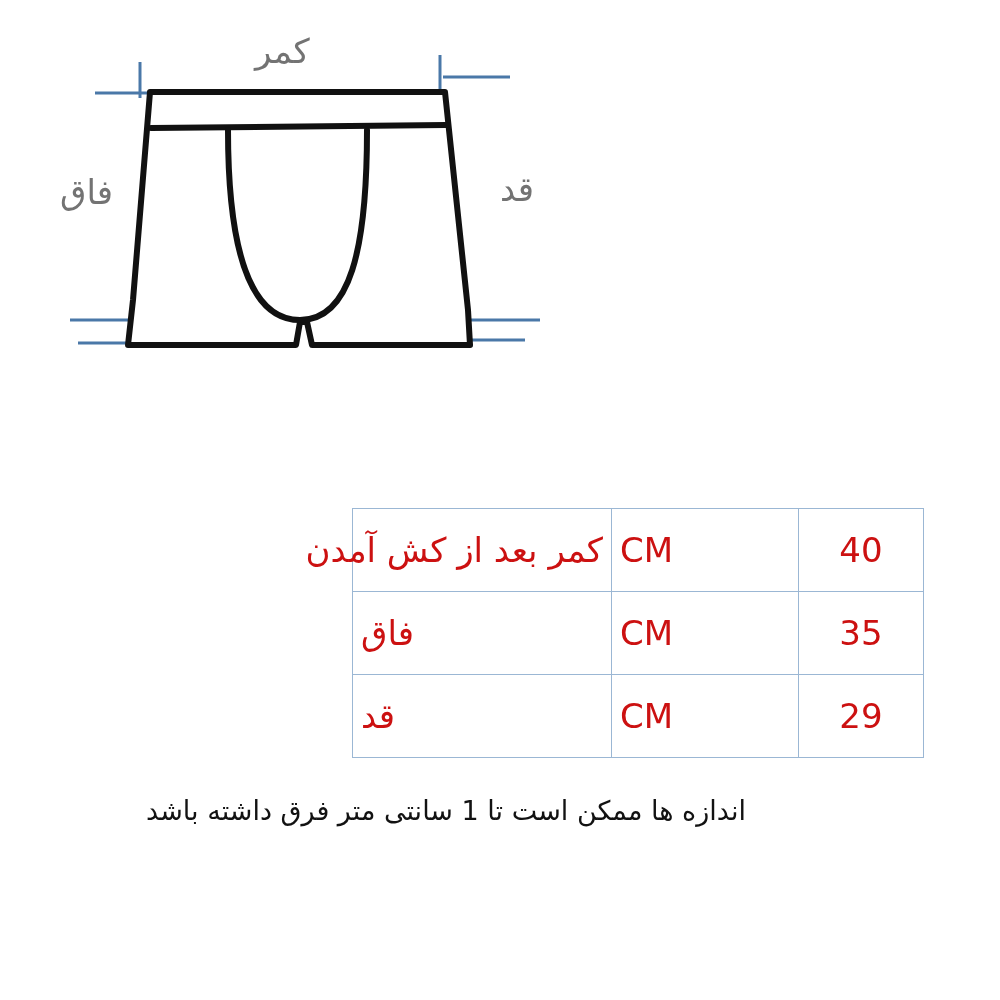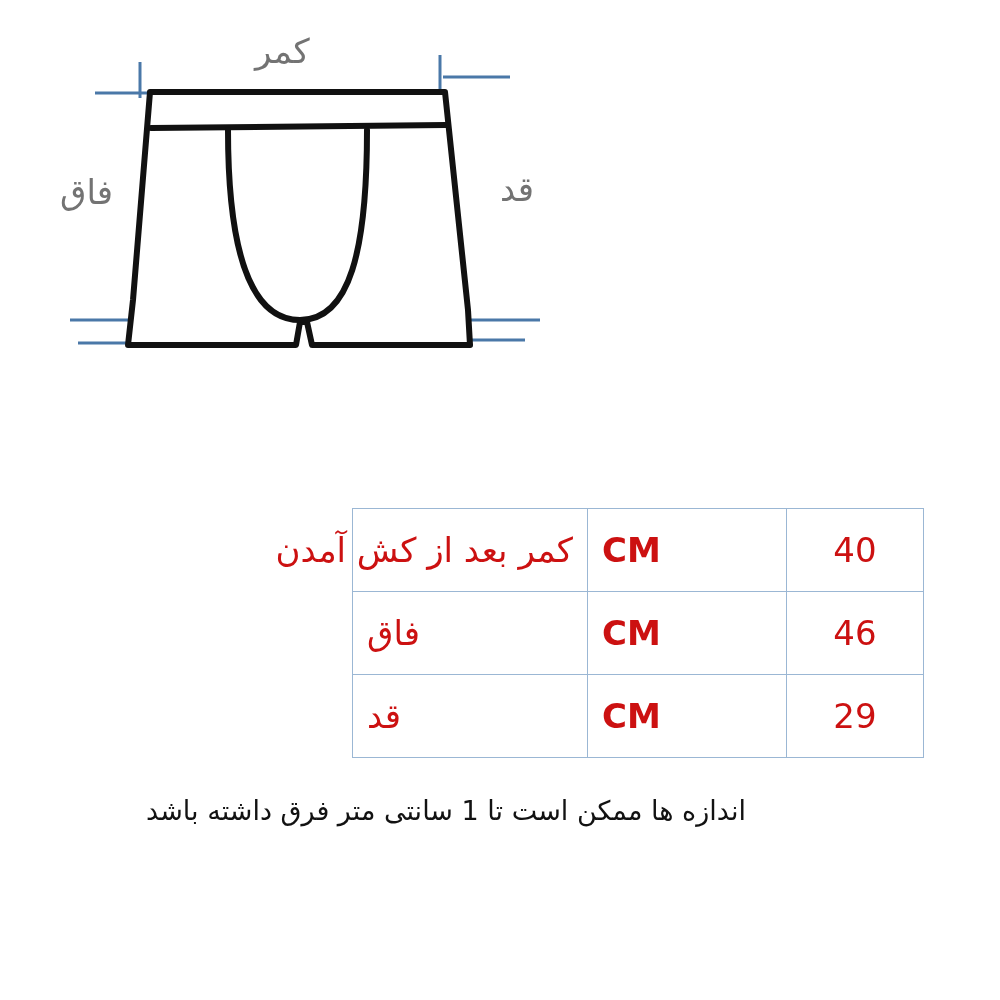--- a/index.html
+++ b/index.html
@@ -45,36 +45,35 @@
     position: absolute;
     left: 352px;
     top: 508px;
     width: 572px;
     border-collapse: collapse;
     table-layout: fixed;
   }
   #size-table td {
     border: 1px solid #9bb7d4;
     height: 82px;
-    padding: 0 14px;
+    padding: 0 8px;
     vertical-align: middle;
     color: #cc1111;
     font-size: 34px;
   }
   td.col-value {
     width: 108px;
     text-align: center;
     font-size: 38px;
   }
   td.col-unit {
     width: 170px;
     text-align: left;
     direction: ltr;
     font-size: 34px;
-    font-weight: bold;
   }
   td.col-name {
     text-align: left;
     direction: rtl;
     font-size: 34px;
     white-space: nowrap;
   }
   tr.row-0 td.col-unit { padding-left: 26px; }
   tr.row-1 td.col-unit { padding-left: 44px; }
   tr.row-2 td.col-unit { padding-left: 32px; }
@@ -140,21 +139,21 @@
 </div>
 
 <table id="size-table">
   <tbody>
     <tr class="row-0">
       <td class="col-value">40</td>
       <td class="col-unit">CM</td>
       <td class="col-name">کمر بعد از کش آمدن</td>
     </tr>
     <tr class="row-1">
-      <td class="col-value">46</td>
+      <td class="col-value">35</td>
       <td class="col-unit">CM</td>
       <td class="col-name">فاق</td>
     </tr>
     <tr class="row-2">
       <td class="col-value">29</td>
       <td class="col-unit">CM</td>
       <td class="col-name">قد</td>
     </tr>
   </tbody>
 </table>

